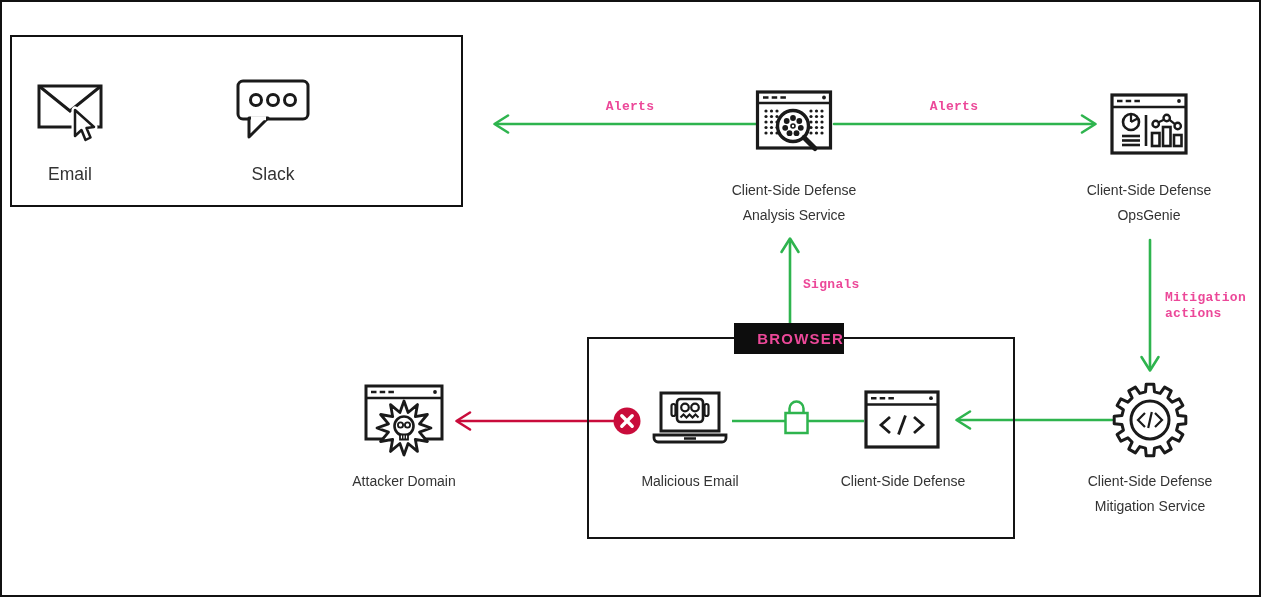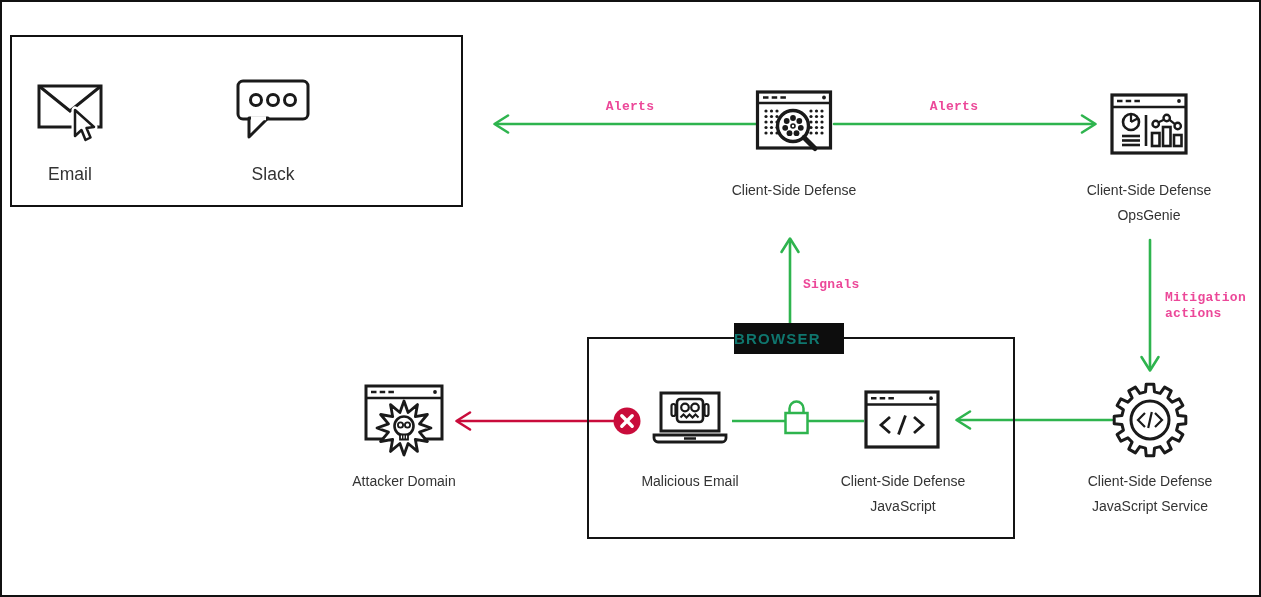--- a/index.html
+++ b/index.html
@@ -28,22 +28,22 @@
   .channel .lbl{
     position:absolute;top:127px;width:100%;text-align:center;
     font-size:17.5px;color:#333;
   }
   .browser-box{
     position:absolute;left:585px;top:335px;width:428px;height:202px;
     border:2px solid #141414;box-sizing:border-box;
   }
   .browser-tag{
     position:absolute;left:732px;top:321px;width:110px;height:31px;
-    background:#0d0d0d;color:#0f766e;font-weight:bold;font-size:15px;
-    letter-spacing:1.2px;text-align:left;line-height:31px;
+    background:#0d0d0d;color:#ec4899;font-weight:bold;font-size:15px;
+    letter-spacing:1.2px;text-align:right;line-height:31px;
   }
 </style>
 </head>
 <body>
 
 <div class="canvas">
 
   <svg class="overlay" width="1261" height="597">
 
     <g stroke="#2eb44e" stroke-width="2.6" fill="none" stroke-linecap="round" stroke-linejoin="round">
@@ -162,20 +162,21 @@
         <circle cx="42.5" cy="43.2" r="2.9"></circle>
         <circle cx="35.5" cy="43.2" r="2.9"></circle>
         <circle cx="31.2" cy="37.8" r="2.9"></circle>
         <circle cx="32.7" cy="31.0" r="2.9"></circle>
       </g>
     <circle cx="39" cy="36" r="2" fill="none" stroke="#1a1a1a" stroke-width="1.6"></circle>
     <line x1="50" y1="47.5" x2="61" y2="58.5" stroke="#1a1a1a" stroke-width="5" stroke-linecap="round"></line>
   </svg>
   <div class="node-label" style="left:792px;top:176px;">
     <div>Client-Side Defense</div>
+    <div>Analysis Service</div>
   </div>
 
   <svg class="icon-svg" style="left:1108px;top:91px;" width="78" height="62" viewBox="0 0 78 62">
     <rect x="2" y="2" width="74" height="58" fill="#fff" stroke="#1a1a1a" stroke-width="3.2"></rect>
     <line x1="2" y1="14" x2="76" y2="14" stroke="#1a1a1a" stroke-width="2.5"></line>
     <line x1="7" y1="8" x2="30" y2="8" stroke="#1a1a1a" stroke-width="2.4" stroke-dasharray="5.5,3.2"></line>
     <circle cx="69" cy="8" r="1.9" fill="#1a1a1a"></circle>
     <circle cx="21" cy="29" r="8" fill="none" stroke="#1a1a1a" stroke-width="2.6"></circle>
     <line x1="21" y1="29" x2="21" y2="21.5" stroke="#1a1a1a" stroke-width="2.2"></line>
     <line x1="21" y1="29" x2="27.5" y2="25.5" stroke="#1a1a1a" stroke-width="2.2"></line>
@@ -217,21 +218,20 @@
     <rect x="2" y="2" width="72" height="55" fill="#fff" stroke="#1a1a1a" stroke-width="3.2"></rect>
     <line x1="2" y1="14.5" x2="74" y2="14.5" stroke="#1a1a1a" stroke-width="2.5"></line>
     <line x1="7" y1="8.2" x2="30" y2="8.2" stroke="#1a1a1a" stroke-width="2.4" stroke-dasharray="5.5,3.2"></line>
     <circle cx="67" cy="8.2" r="1.9" fill="#1a1a1a"></circle>
     <polyline points="26,27 17,35 26,43" fill="none" stroke="#1a1a1a" stroke-width="2.8"></polyline>
     <polyline points="50,27 59,35 50,43" fill="none" stroke="#1a1a1a" stroke-width="2.8"></polyline>
     <line x1="41.5" y1="25.5" x2="34.5" y2="44.5" stroke="#1a1a1a" stroke-width="2.8"></line>
   </svg>
   <div class="node-label" style="left:901px;top:467px;">
     <div>Client-Side Defense</div>
-    <div>JavaScript</div>
   </div>
 
   <svg class="icon-svg" style="left:362px;top:382px;" width="82" height="78" viewBox="0 0 82 78">
     <rect x="2" y="2" width="76" height="53" fill="#fff" stroke="#1a1a1a" stroke-width="3"></rect>
     <line x1="2" y1="14" x2="78" y2="14" stroke="#1a1a1a" stroke-width="2.5"></line>
     <line x1="7" y1="8" x2="30" y2="8" stroke="#1a1a1a" stroke-width="2.4" stroke-dasharray="5.5,3.2"></line>
     <circle cx="71" cy="8" r="1.9" fill="#1a1a1a"></circle>
     <polygon fill="#fff" stroke="#1a1a1a" stroke-width="2.8" stroke-linejoin="round" points="40.0,17.0 44.1,28.5 53.5,20.6 51.3,32.7 63.4,30.5 55.5,39.9 67.0,44.0 55.5,48.1 63.4,57.5 51.3,55.3 53.5,67.4 44.1,59.5 40.0,71.0 35.9,59.5 26.5,67.4 28.7,55.3 16.6,57.5 24.5,48.1 13.0,44.0 24.5,39.9 16.6,30.5 28.7,32.7 26.5,20.6 35.9,28.5"></polygon>
     <circle cx="40" cy="42" r="9.5" fill="#fff" stroke="#1a1a1a" stroke-width="2.6"></circle>
     <circle cx="36.5" cy="41" r="2.6" fill="none" stroke="#1a1a1a" stroke-width="1.8"></circle>
@@ -244,21 +244,21 @@
 
   <svg class="icon-svg" style="left:1110px;top:380px;" width="76" height="76" viewBox="0 0 76 76">
     <path fill="#fff" stroke="#1a1a1a" stroke-width="3" stroke-linejoin="round" d="M66.1,33.5 L73.8,34.2 L73.8,41.8 L66.1,42.5 L64.6,48.2 L70.9,52.6 L67.1,59.2 L60.1,55.9 L55.9,60.1 L59.2,67.1 L52.6,70.9 L48.2,64.6 L42.5,66.1 L41.8,73.8 L34.2,73.8 L33.5,66.1 L27.8,64.6 L23.4,70.9 L16.8,67.1 L20.1,60.1 L15.9,55.9 L8.9,59.2 L5.1,52.6 L11.4,48.2 L9.9,42.5 L2.2,41.8 L2.2,34.2 L9.9,33.5 L11.4,27.8 L5.1,23.4 L8.9,16.8 L15.9,20.1 L20.1,15.9 L16.8,8.9 L23.4,5.1 L27.8,11.4 L33.5,9.9 L34.2,2.2 L41.8,2.2 L42.5,9.9 L48.2,11.4 L52.6,5.1 L59.2,8.9 L55.9,15.9 L60.1,20.1 L67.1,16.8 L70.9,23.4 L64.6,27.8 Z"></path>
     <circle cx="38" cy="38" r="19" fill="#fff" stroke="#1a1a1a" stroke-width="3"></circle>
     <polyline points="33,31 26,38 33,45" fill="none" stroke="#1a1a1a" stroke-width="2.2"></polyline>
     <polyline points="43,31 50,38 43,45" fill="none" stroke="#1a1a1a" stroke-width="2.2"></polyline>
     <line x1="39.8" y1="30" x2="36.2" y2="46" stroke="#1a1a1a" stroke-width="2.2"></line>
   </svg>
   <div class="node-label" style="left:1148px;top:467px;">
     <div>Client-Side Defense</div>
-    <div>JavaScript Service</div>
+    <div>Mitigation Service</div>
   </div>
 
   <div class="edge-label center" style="left:628px;top:97px;">Alerts</div>
   <div class="edge-label center" style="left:952px;top:97px;">Alerts</div>
   <div class="edge-label" style="left:801px;top:275px;">Signals</div>
   <div class="edge-label" style="left:1163px;top:288px;">
     <div>Mitigation</div>
     <div>actions</div>
   </div>
 

